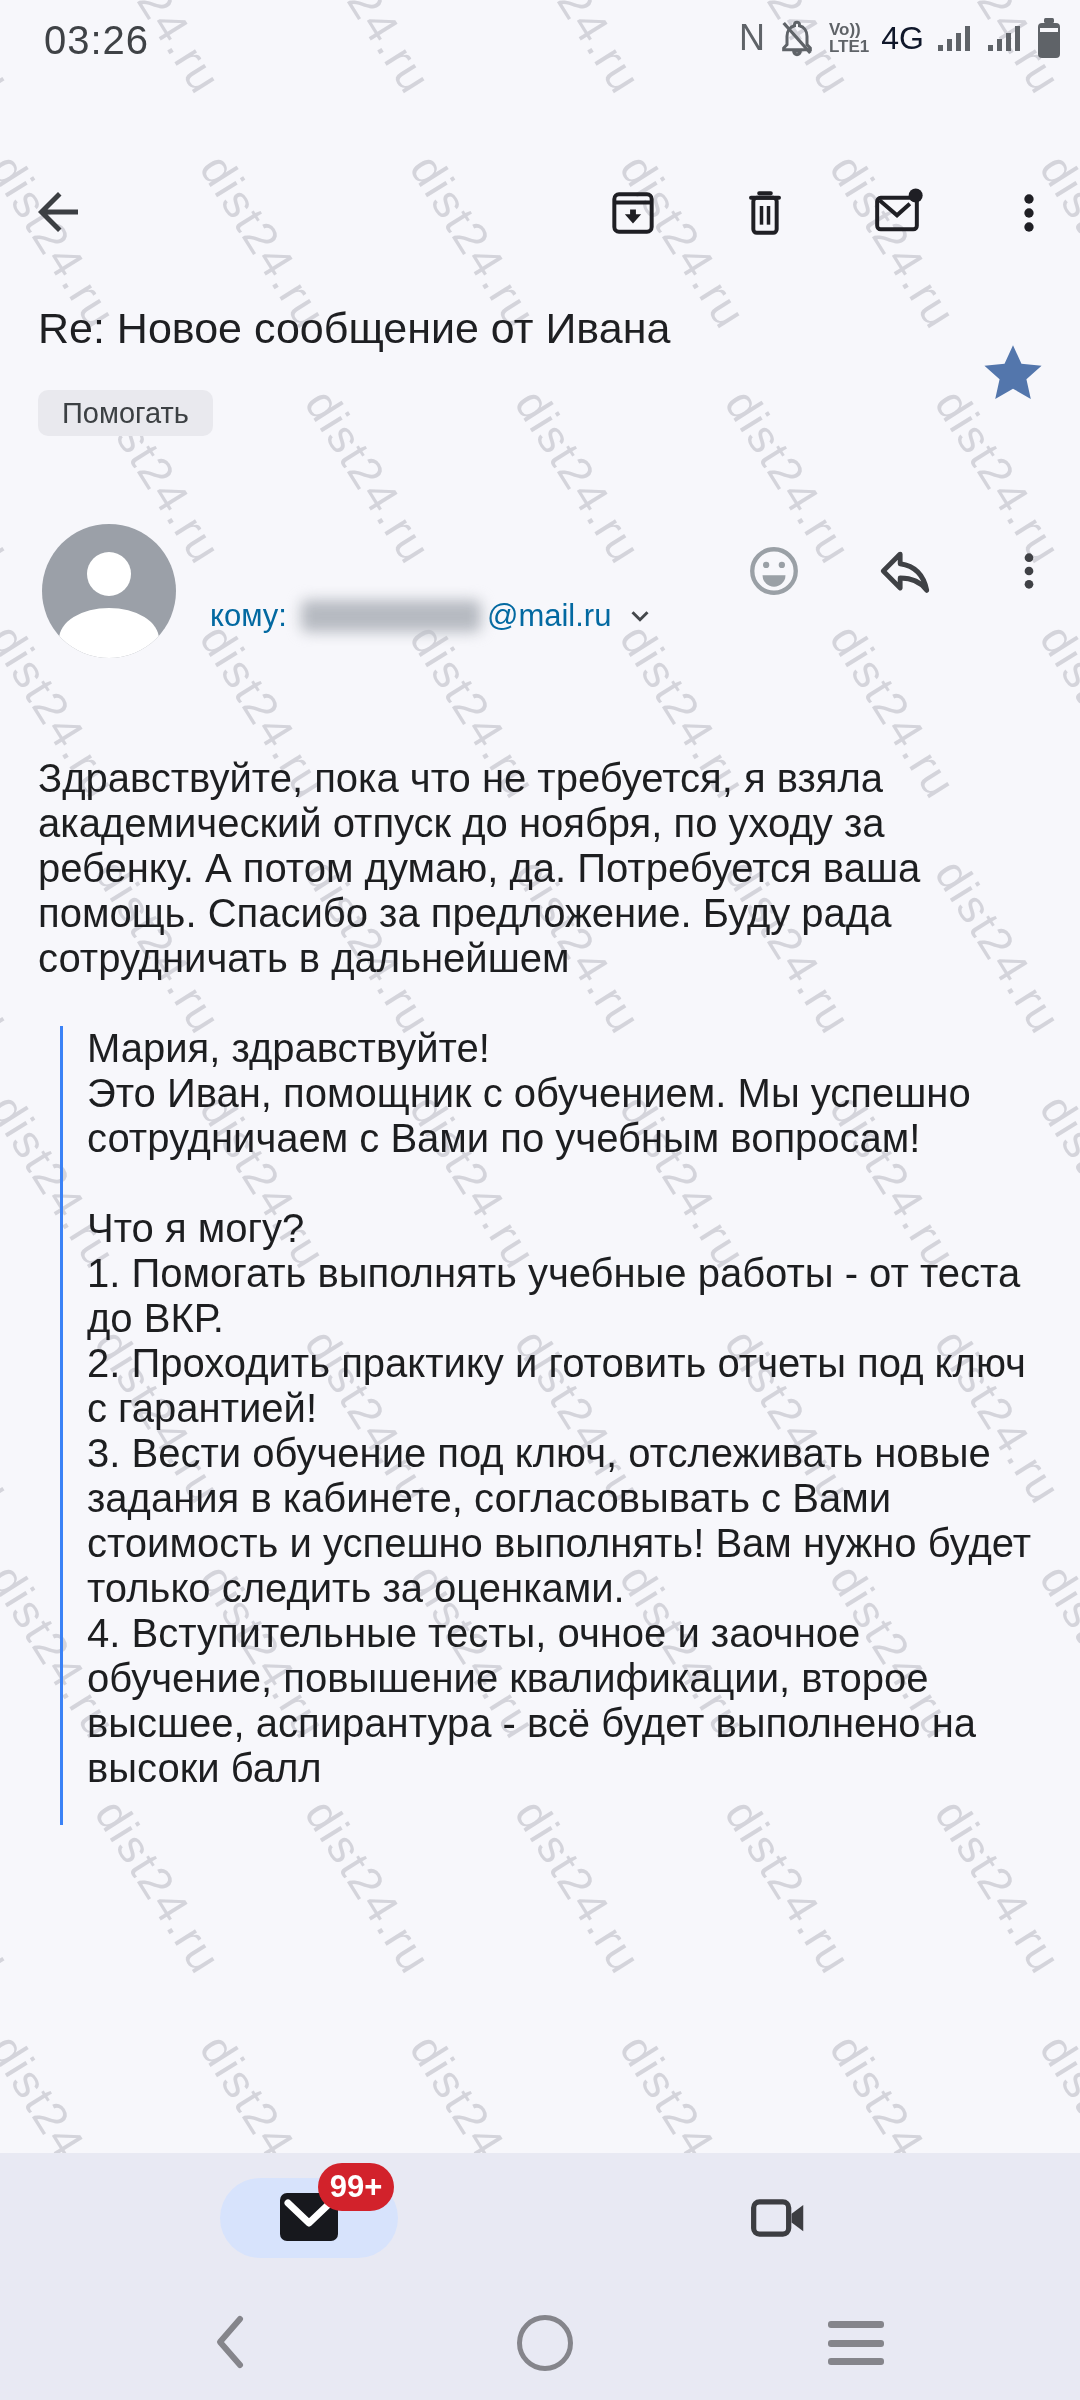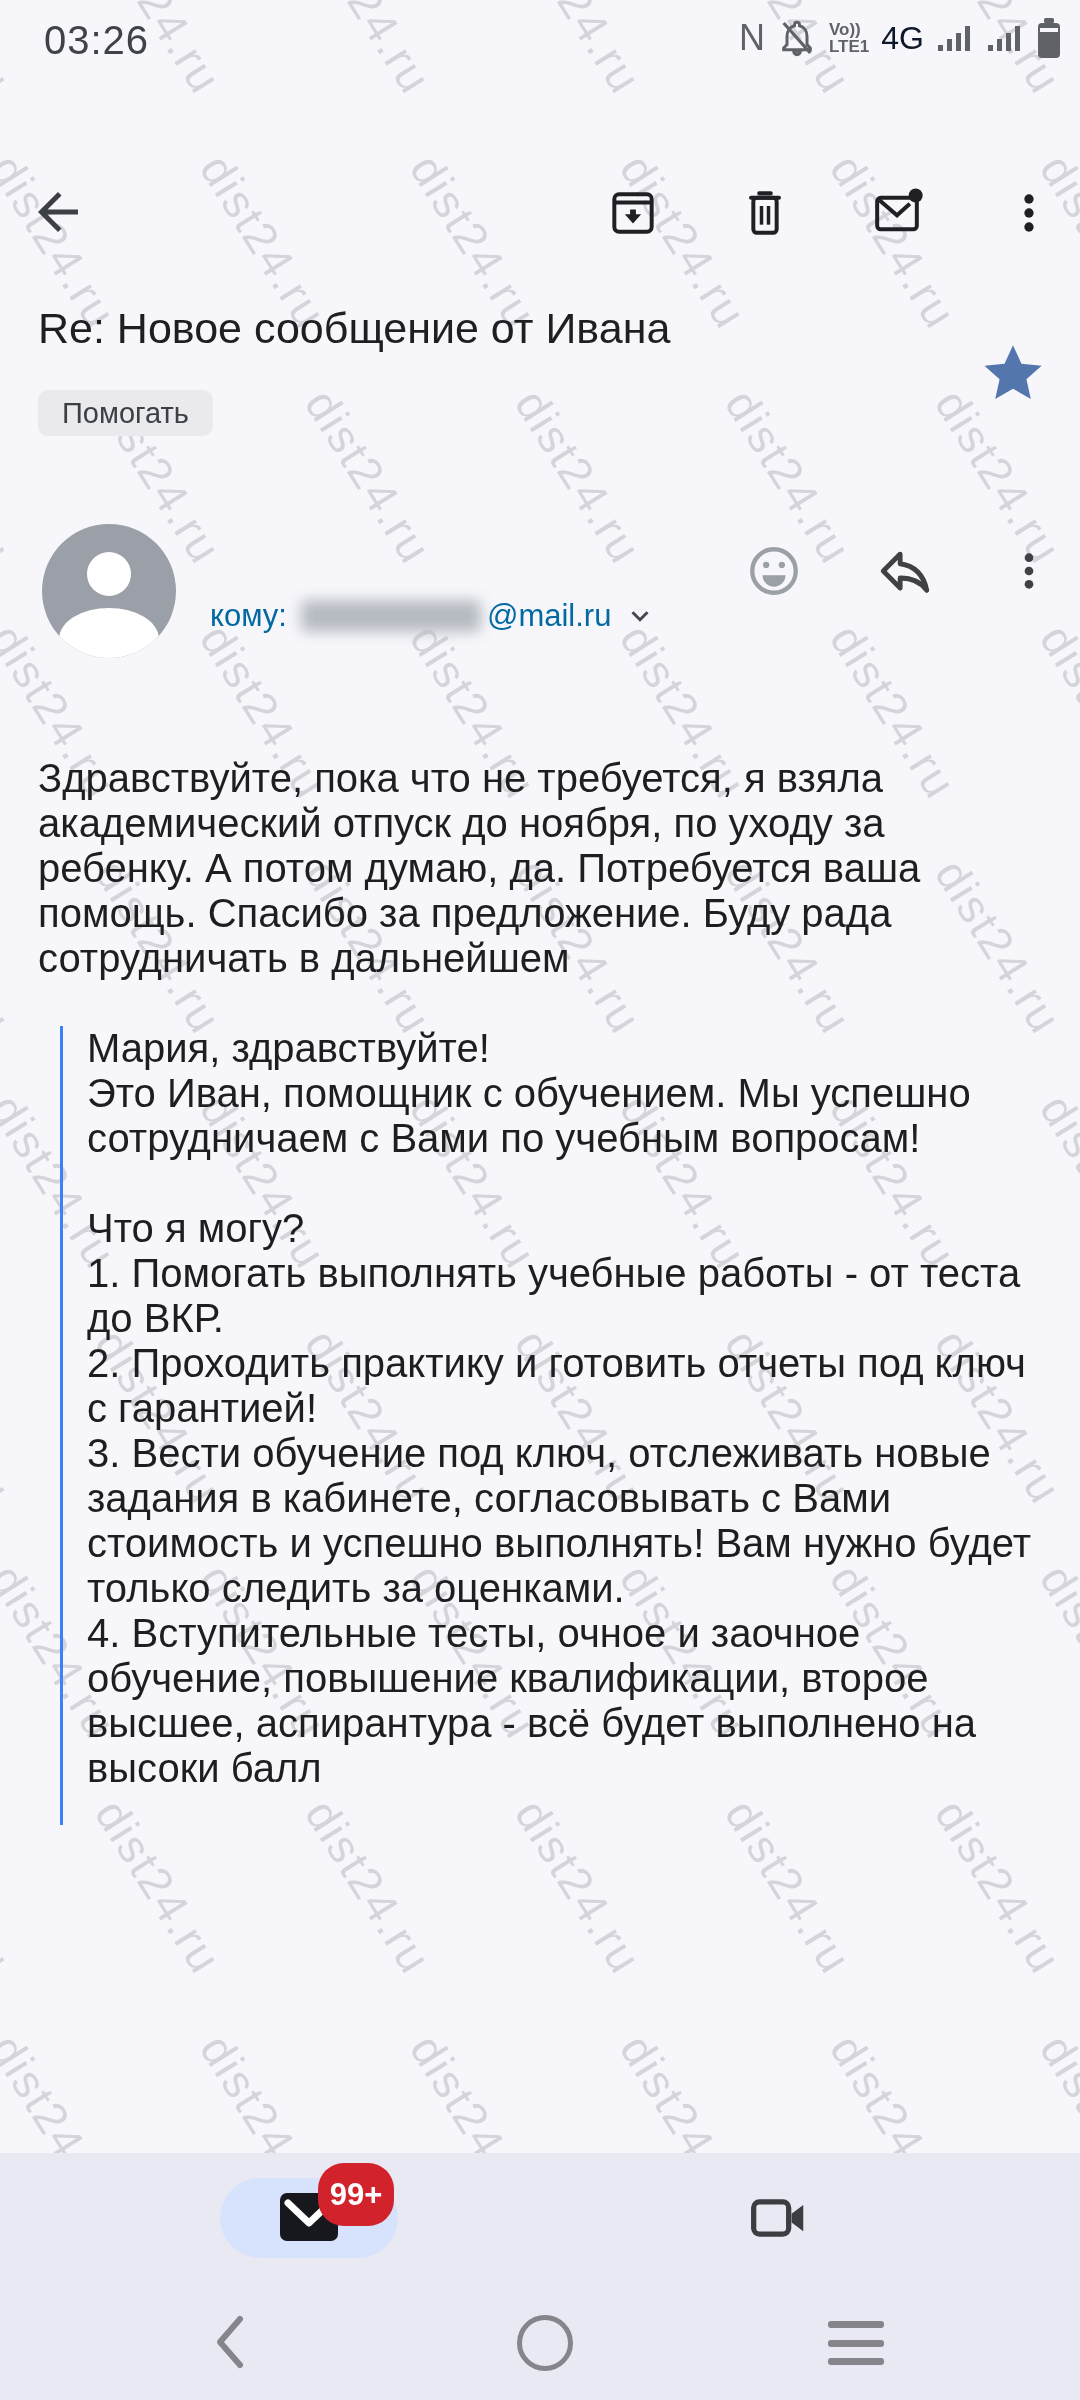--- a/index.html
+++ b/index.html
@@ -48,21 +48,21 @@
     line-height:45px;color:#1d1e20;z-index:10;}
   .mailbody p{margin:0 0 45px 0;}
   .link{color:#1a73e8;}
   .quote{border-left:3px solid #3b82f6;margin-left:22px;padding-left:24px;padding-bottom:34px;}
   .quote p{white-space:pre-line;margin:0 0 45px 0;}
   .quote p:last-child{margin-bottom:0;}
   
   .dock{position:absolute;left:0;top:2153px;width:1080px;height:247px;background:#e8e9f3;z-index:10;}
   .pill{position:absolute;left:220px;top:25px;width:178px;height:80px;border-radius:40px;background:#d7e3fc;}
   .envelope{position:absolute;left:280px;top:40px;width:58px;height:48px;border-radius:7px;background:#17181d;}
-  .badge{position:absolute;left:318px;top:10px;min-width:76px;height:63px;border-radius:26px;background:#d2222b;
+  .badge{position:absolute;left:318px;top:10px;min-width:76px;height:48px;border-radius:26px;background:#d2222b;
     color:#fff;font-size:31px;font-weight:700;display:flex;align-items:center;justify-content:center;}
   .cam{position:absolute;left:742px;top:30px;width:70px;height:70px;}
   .nav-back{position:absolute;left:208px;top:158px;width:44px;height:62px;}
   .nav-home{position:absolute;left:517px;top:162px;width:56px;height:56px;border:5px solid #85858b;
     border-radius:50%;box-sizing:border-box;}
   .nav-recents{position:absolute;left:828px;top:168px;width:56px;height:44px;display:flex;
     flex-direction:column;justify-content:space-between;}
   .nav-recents i{display:block;height:7px;border-radius:3px;background:#85858b;}
   svg{display:block;}
 </style>

